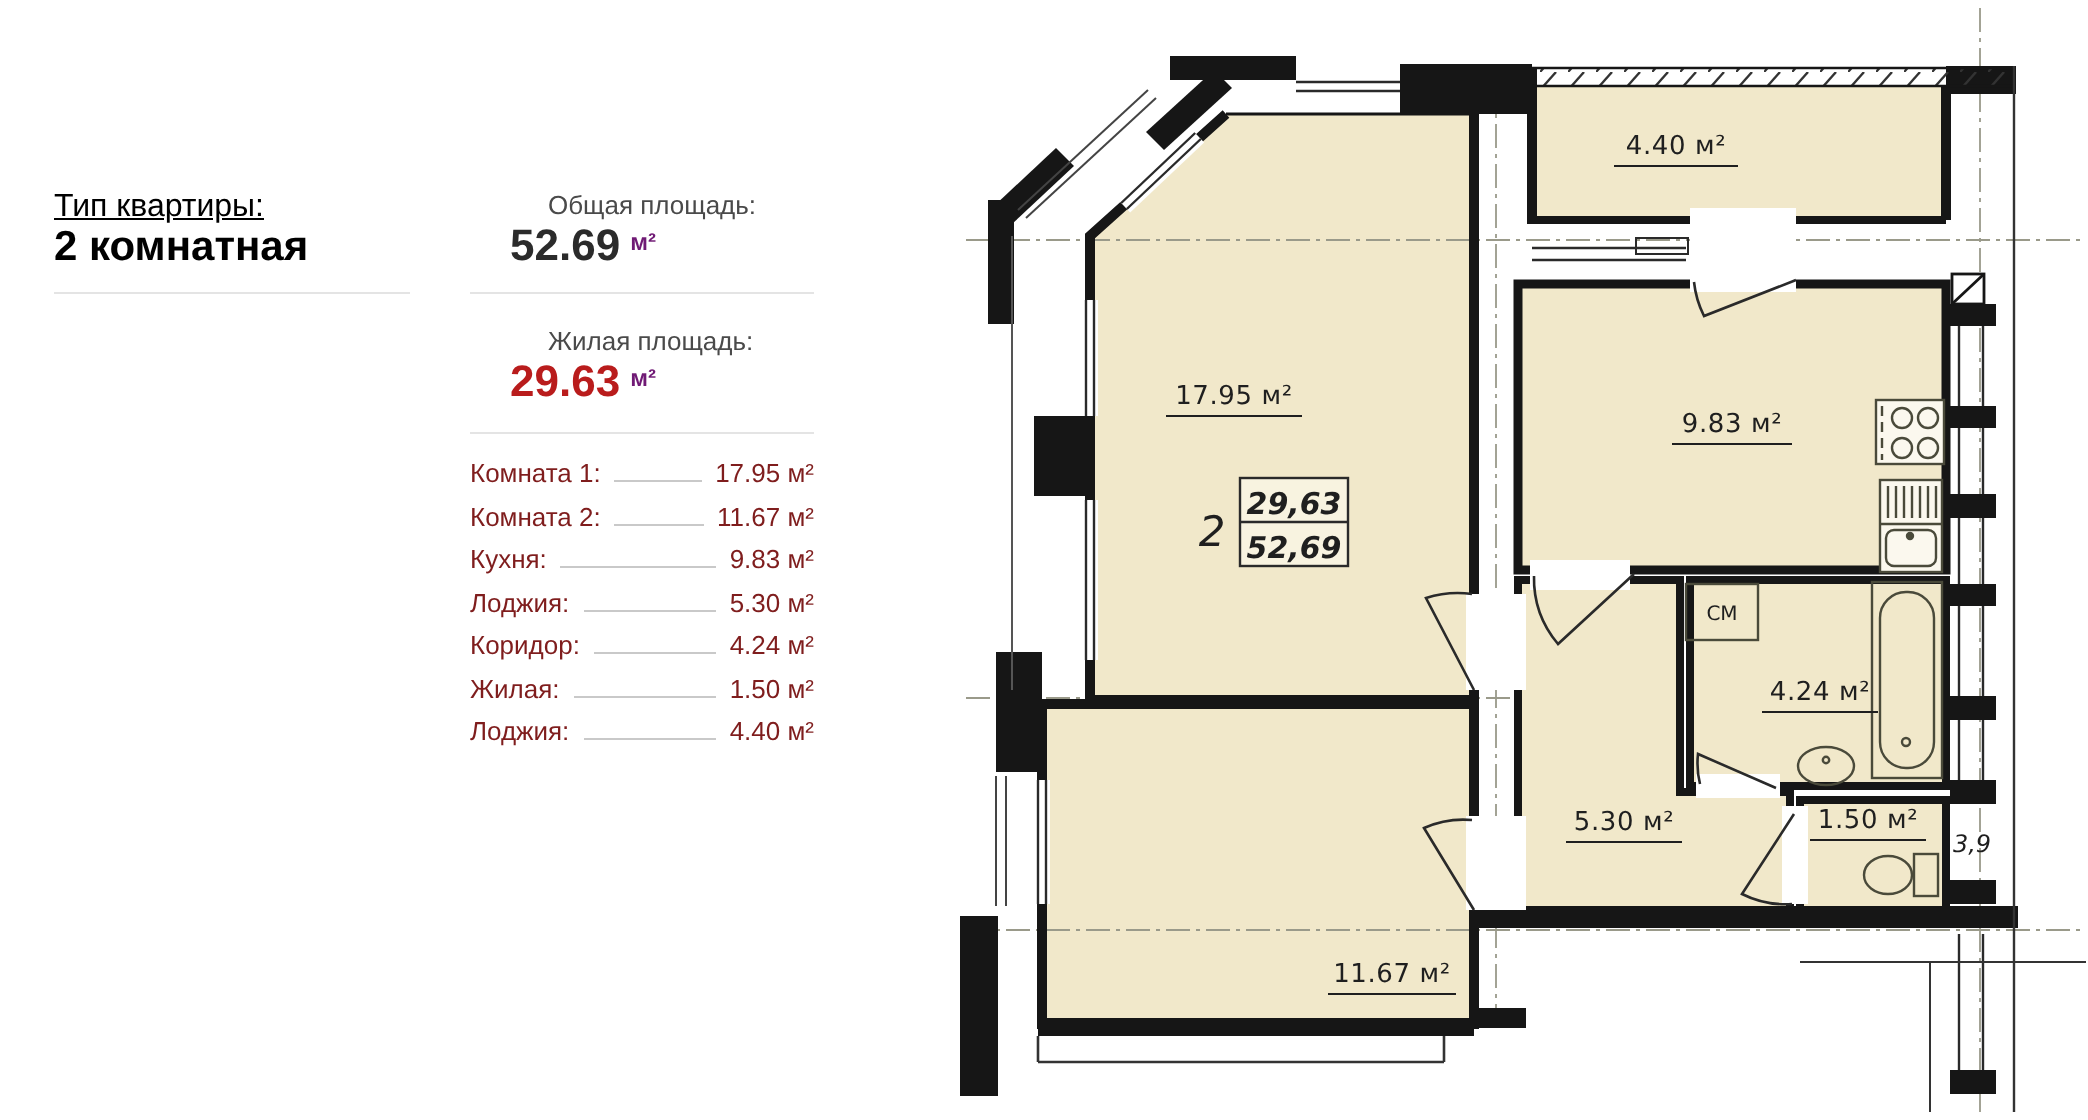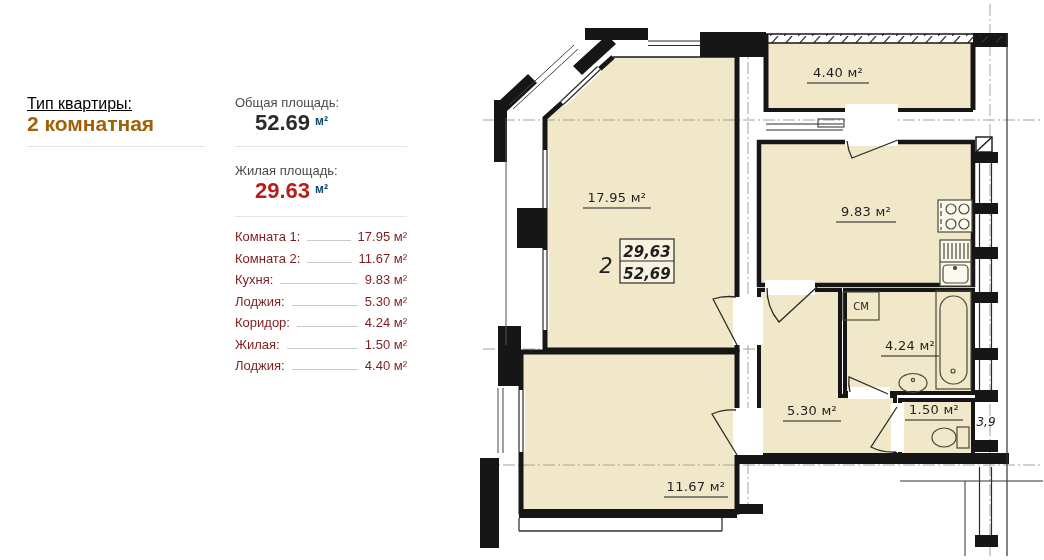--- a/index.html
+++ b/index.html
@@ -1,22 +1,22 @@
 <!DOCTYPE html>
 <html><head>
 <meta charset="utf-8">
 <style>
   html,body{margin:0;padding:0;background:#fff;}
   .page{position:relative;width:1044px;height:560px;background:#fff;overflow:hidden;
         font-family:"Liberation Sans",sans-serif;}
   .abs{position:absolute;}
-  .small-label{font-size:13px;color:#4a4a4a;}
-  .type-value{font-size:21px;font-weight:bold;color:#a16207;}
+  .small-label{font-size:13px;color:#4a4a4a;margin-left:39px;}
+  .type-value{font-size:21px;font-weight:bold;color:#000000;}
   .big-value{font-size:22px;font-weight:bold;color:#2b2b2b;margin-left:20px;}
-  .big-unit{font-size:12px;font-weight:bold;color:#0c4a6e;margin-left:5px;position:relative;top:-5px;}
+  .big-unit{font-size:12px;font-weight:bold;color:#701a75;margin-left:5px;position:relative;top:-5px;}
   .blue{color:#b91c1c;}
   .divider{height:1px;background:#e4e4e4;}
   .rooms{width:172px;}
   .row{display:flex;align-items:baseline;height:21.5px;font-size:13px;color:#7f1d1d;}
   .row .fill{flex:1;height:11px;border-bottom:1px solid #c9c9c9;margin:0 7px;}
   .row .val{white-space:nowrap;}
   svg text{font-family:"DejaVu Sans",sans-serif;fill:#1f1f1f;}
   .plan-label{font-size:13px;letter-spacing:0.3px;}
   .stamp-num{font-size:15px;font-style:italic;font-weight:600;}
   .stamp-big{font-size:21px;font-style:italic;}

